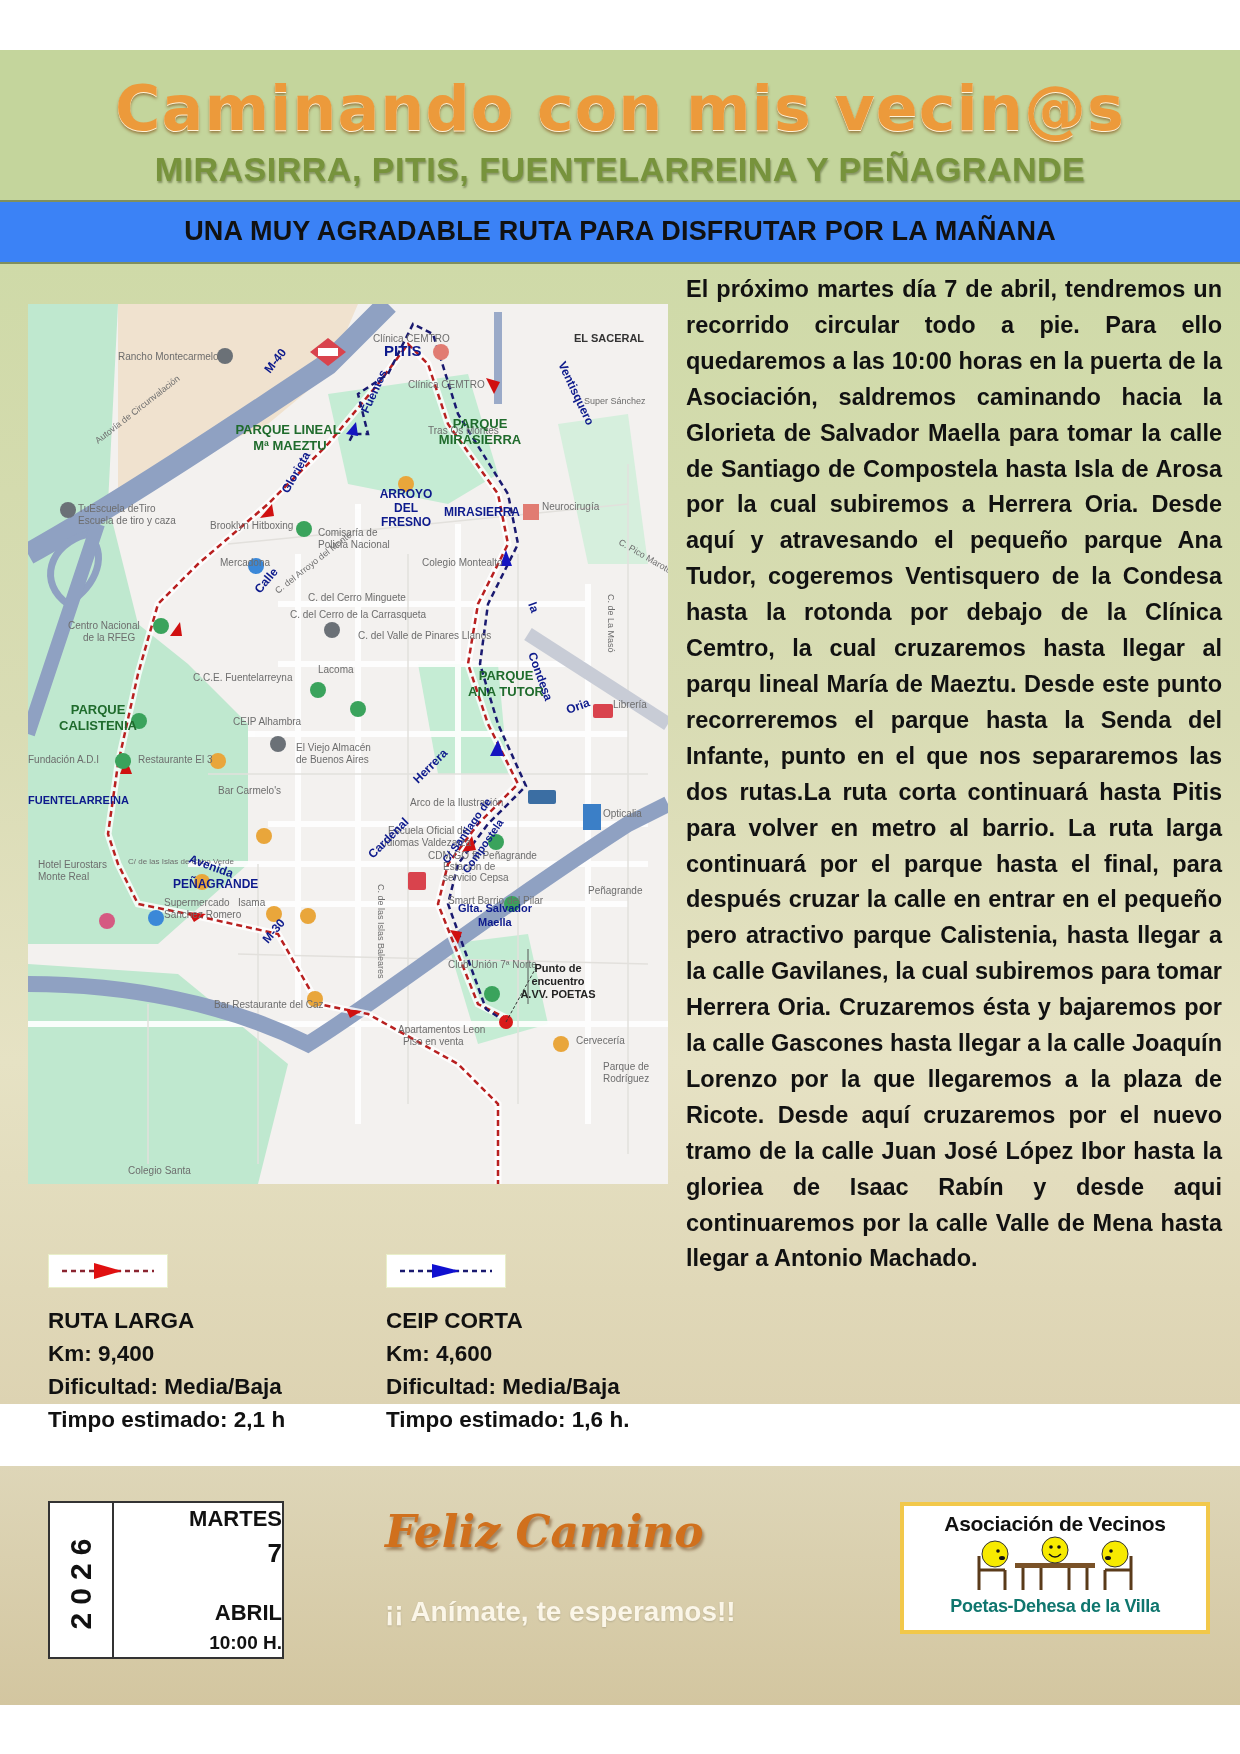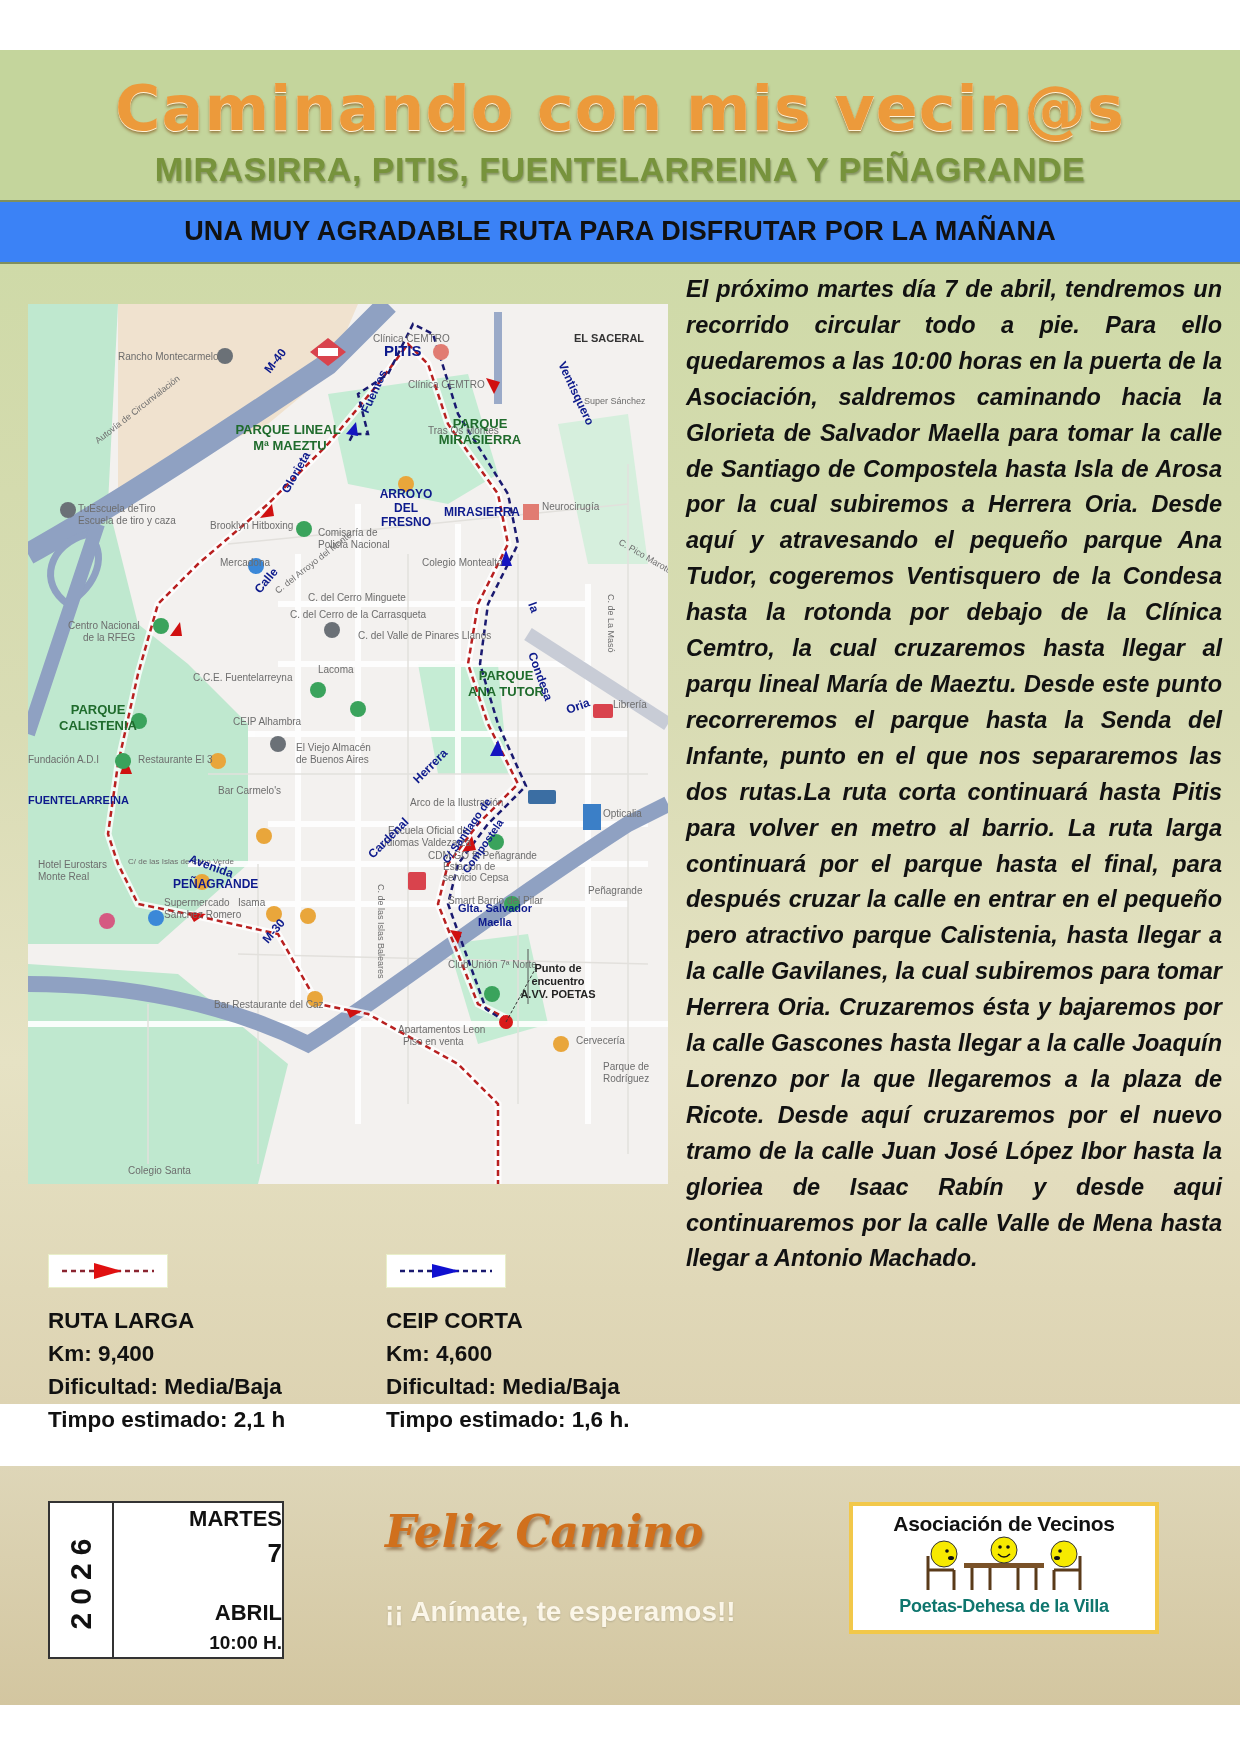--- a/index.html
+++ b/index.html
@@ -9,39 +9,39 @@
   .title{position:absolute;left:0;top:22px;width:1240px;text-align:center;font-family:"DejaVu Sans",sans-serif;font-weight:bold;font-size:62px;color:#ec9a3b;letter-spacing:1px;
     text-shadow:0 1px 0 #fff3d9,0 3px 3px rgba(120,60,0,.55);}
   .subtitle{position:absolute;left:0;top:100px;width:1240px;text-align:center;font-family:"Liberation Sans",sans-serif;font-weight:bold;font-size:34px;color:#77933c;text-shadow:1px 2px 2px rgba(60,70,30,.45);letter-spacing:.5px;}
   .tagline{position:absolute;left:0;top:152px;width:1240px;height:60px;background:#3b82f6;border-bottom:2px solid #7f8f5e;text-align:center;line-height:58px;font-weight:bold;font-size:27px;color:#111;letter-spacing:.2px;}
   .body-area{position:absolute;left:0;top:214px;width:1240px;height:1140px;
     background:linear-gradient(180deg,#cfdaa8 0%,#d9dcb4 40%,#e6e2c4 70%,#ddd3b2 100%);}
   .map{position:absolute;left:28px;top:40px;width:640px;height:880px;overflow:hidden;
     -webkit-mask-image:radial-gradient(ellipse 95% 95% at 50% 50%,#000 78%,transparent 100%);
     mask-image:radial-gradient(ellipse 95% 95% at 50% 50%,#000 78%,transparent 100%);}
   .map svg{display:block;}
-  .desc{position:absolute;left:686px;top:8px;width:536px;font-weight:bold;font-size:23.5px;line-height:35.9px;color:#111;text-align:justify;font-style:italic;}
+  .desc{position:absolute;left:686px;top:8px;width:536px;font-weight:bold;font-size:23.5px;line-height:35.9px;color:#111;text-align:justify;}
   .legend{position:absolute;top:990px;width:320px;}
   .legend .swatch{width:118px;height:32px;background:#fff;border:1px solid #e9efc9;display:flex;align-items:center;justify-content:center;}
   .legend .txt{margin-top:16px;font-weight:bold;font-size:22.5px;line-height:33px;color:#111;}
   .where{position:absolute;left:0;top:1428px;width:1240px;height:58px;background:#eab308;border-top:2px solid #9a9b73;border-bottom:2px solid #9a9b73;margin-top:43px;}
   .where .lbl{position:absolute;left:52px;top:12px;font-weight:bold;font-size:27px;color:#111;}
   .where .val{position:absolute;left:208px;top:14px;font-size:25px;color:#111;font-weight:bold;letter-spacing:-.2px;}
   .footer{position:absolute;left:0;top:1416px;width:1240px;height:239px;background:linear-gradient(180deg,#ded6b8 0%,#d3c6a0 100%);}
   .datebox{position:absolute;left:48px;top:35px;width:232px;height:154px;background:#fff;border:2px solid #333;display:flex;}
   .datebox .year{width:62px;border-right:2px solid #333;position:relative;}
   .datebox .year span{position:absolute;left:50%;top:50%;transform:translate(-50%,-50%) rotate(-90deg);font-weight:bold;font-size:30px;letter-spacing:8px;color:#111;white-space:nowrap;}
   .datebox .info{flex:1;text-align:right;font-weight:bold;color:#111;padding-top:0;}
   .datebox .info .d1{font-size:22px;line-height:32px;}
   .datebox .info .d2{font-size:26px;line-height:36px;}
   .datebox .info .d3{font-size:22px;line-height:32px;margin-top:26px;}
   .datebox .info .d4{font-size:19px;line-height:28px;}
   .feliz{position:absolute;left:385px;top:40px;font-family:"DejaVu Serif",serif;font-style:italic;font-weight:bold;font-size:44px;color:#d0701d;text-shadow:2px 3px 3px rgba(90,40,0,.45);}
   .animo{position:absolute;left:385px;top:130px;font-weight:bold;font-size:28px;color:#fbf6e8;text-shadow:0 1px 2px rgba(0,0,0,.15);}
-  .logo{position:absolute;left:849px;top:36px;width:302px;height:124px;background:#fff;border:4px solid #f2c84a;text-align:center;}
+  .logo{position:absolute;left:900px;top:36px;width:302px;height:124px;background:#fff;border:4px solid #f2c84a;text-align:center;}
   .logo .l1{font-weight:bold;font-size:21px;margin-top:6px;color:#111;letter-spacing:-.3px;}
   .logo .l2{font-weight:bold;font-size:18px;color:#0f766e;letter-spacing:-.3px;}
 </style>
 </head>
 <body>
 
 <div class="page">
 
   <div class="header">
     <div class="title">Caminando con mis vecin@s</div>

